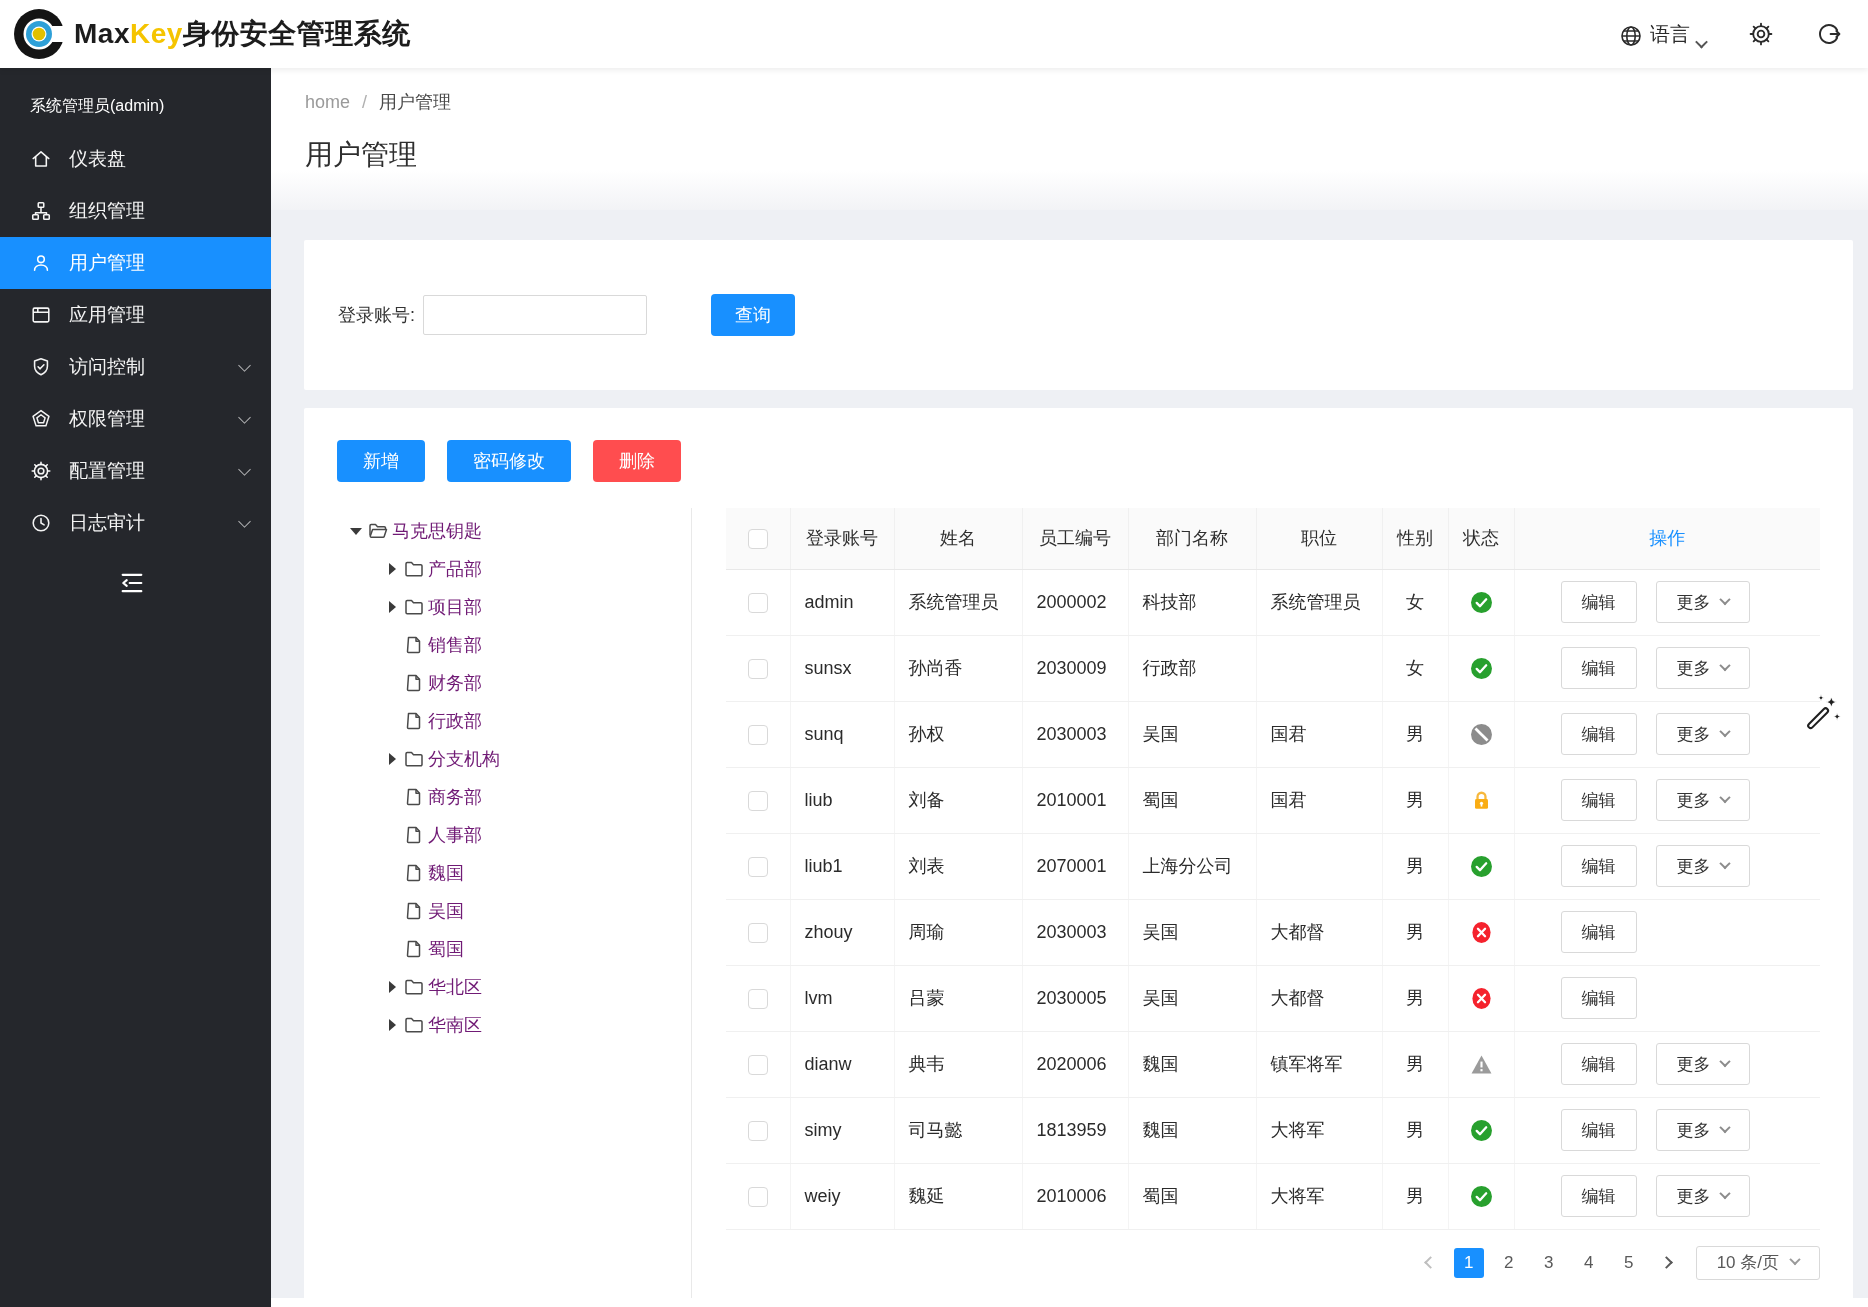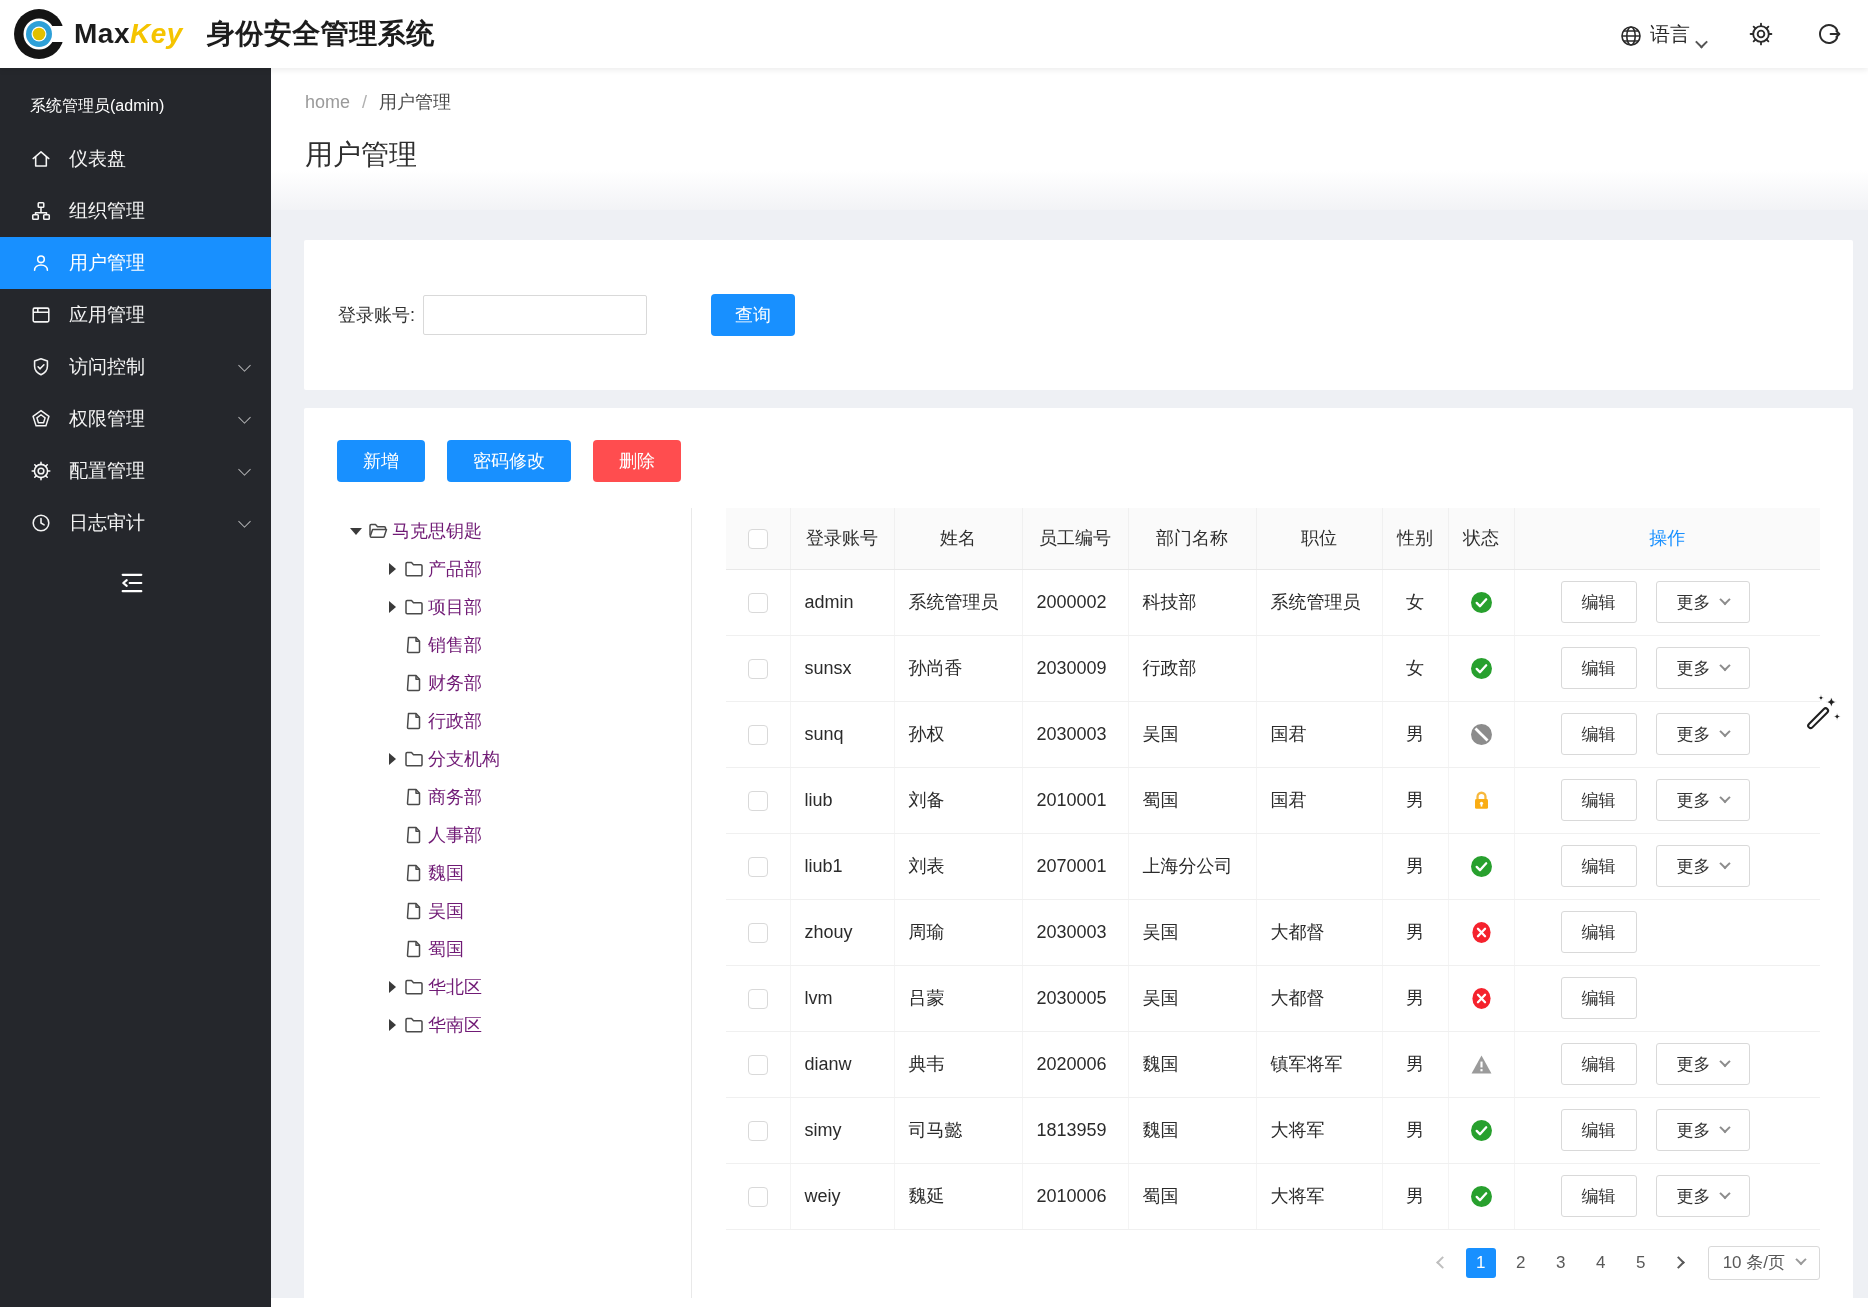--- a/index.html
+++ b/index.html
@@ -8,22 +8,22 @@
   }
   *{box-sizing:border-box; margin:0; padding:0;}
   body{font-family:"Liberation Sans","DejaVu Sans",sans-serif; background:#dcdcdc;}
   .screen{width:1868px;height:1307px;position:relative;overflow:hidden;background:#fff;}
 
   
   .app-header{height:68px;background:#fff;display:flex;align-items:center;padding:0 26px 0 12px;
     position:relative;z-index:20;box-shadow:0 2px 6px rgba(0,0,0,.08);}
   .logo{width:54px;height:54px;flex:0 0 auto;}
   .brand{margin-left:8px;font-size:28px;font-weight:bold;color:#1c1c1c;letter-spacing:.5px;white-space:nowrap;}
-  .brand .key{color:var(--brand_yellow);font-style:italic;}
-  .brand .cn{margin-left:24px;}
+  .brand .key{color:var(--brand_yellow);}
+  .brand .cn{margin-left:0;}
   .header-right{margin-left:auto;display:flex;align-items:center;gap:42px;color:#2b2b2b;}
   .lang-btn{display:flex;align-items:flex-end;gap:7px;font-size:20px;cursor:pointer;}
   .hicon{width:24px;height:24px;}
   .chev{display:inline-block;width:9px;height:9px;border-right:2px solid #555;border-bottom:2px solid #555;
     transform:rotate(45deg) translate(-1px,-1px);}
   .icon-btn{width:26px;height:26px;cursor:pointer;}
 
   
   .layout{display:flex;height:1239px;}
 
@@ -101,21 +101,21 @@
   
   .pagination{display:flex;justify-content:flex-end;align-items:center;margin-top:16px;gap:10px;
     font-size:17px;color:#595959;padding-bottom:6px;}
   .pg-chev{width:26px;height:30px;display:flex;align-items:center;justify-content:center;cursor:pointer;}
   .pg-chev span{width:9px;height:9px;border-right:2px solid #bfbfbf;border-bottom:2px solid #bfbfbf;}
   .pg-prev span{transform:rotate(135deg);}
   .pg-next span{transform:rotate(-45deg);border-color:#595959;}
   .page-num{min-width:30px;height:30px;line-height:30px;text-align:center;border-radius:3px;cursor:pointer;}
   .page-num.active{background:var(--primary);color:#fff;}
   .page-size{display:flex;align-items:center;gap:12px;border:1px solid #d9d9d9;border-radius:3px;
-    height:34px;padding:0 14px;background:#fff;margin-left:6px;cursor:pointer;}
+    height:34px;padding:0 20px;background:#fff;margin-left:6px;cursor:pointer;}
   .page-size .chev{width:8px;height:8px;border-color:#9a9a9a;margin-top:-3px;}
 
   .bottom-strip{position:absolute;left:0;right:0;bottom:0;height:9px;background:#fff;}
   .cursor{position:absolute;left:1798px;top:690px;z-index:60;pointer-events:none;}
 </style>
 </head>
 <body>
 
 <div class="screen">
 

